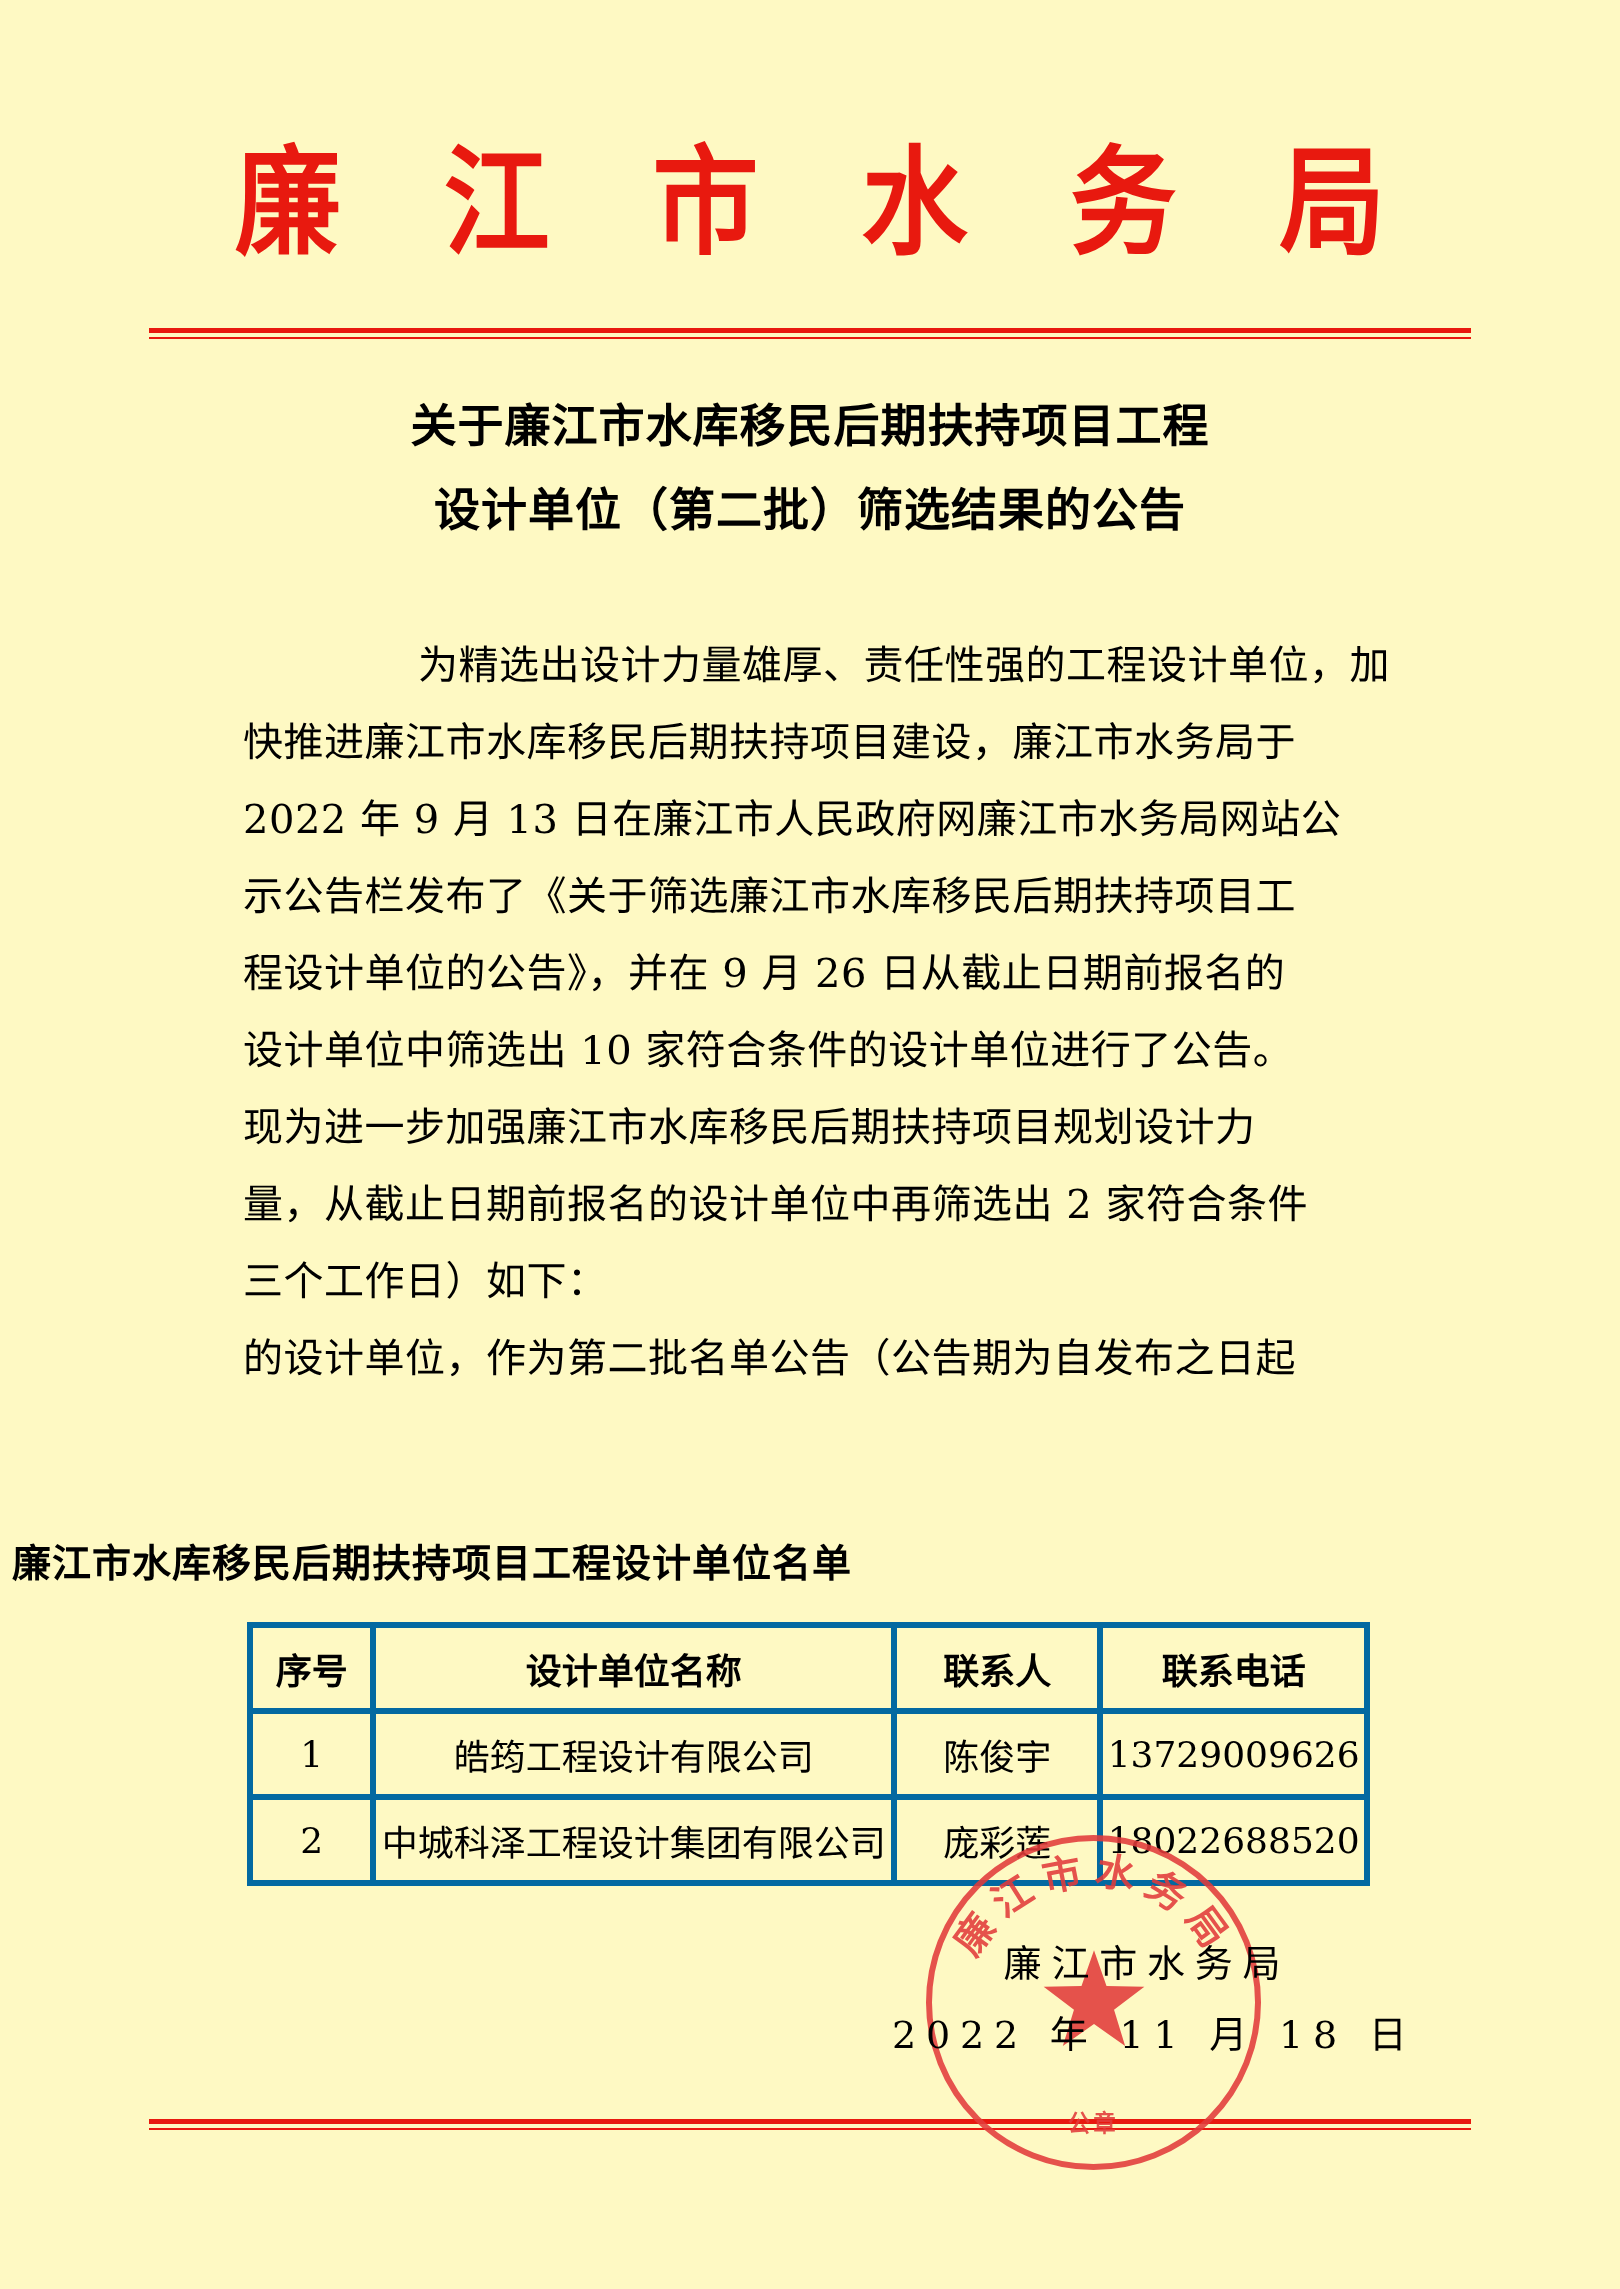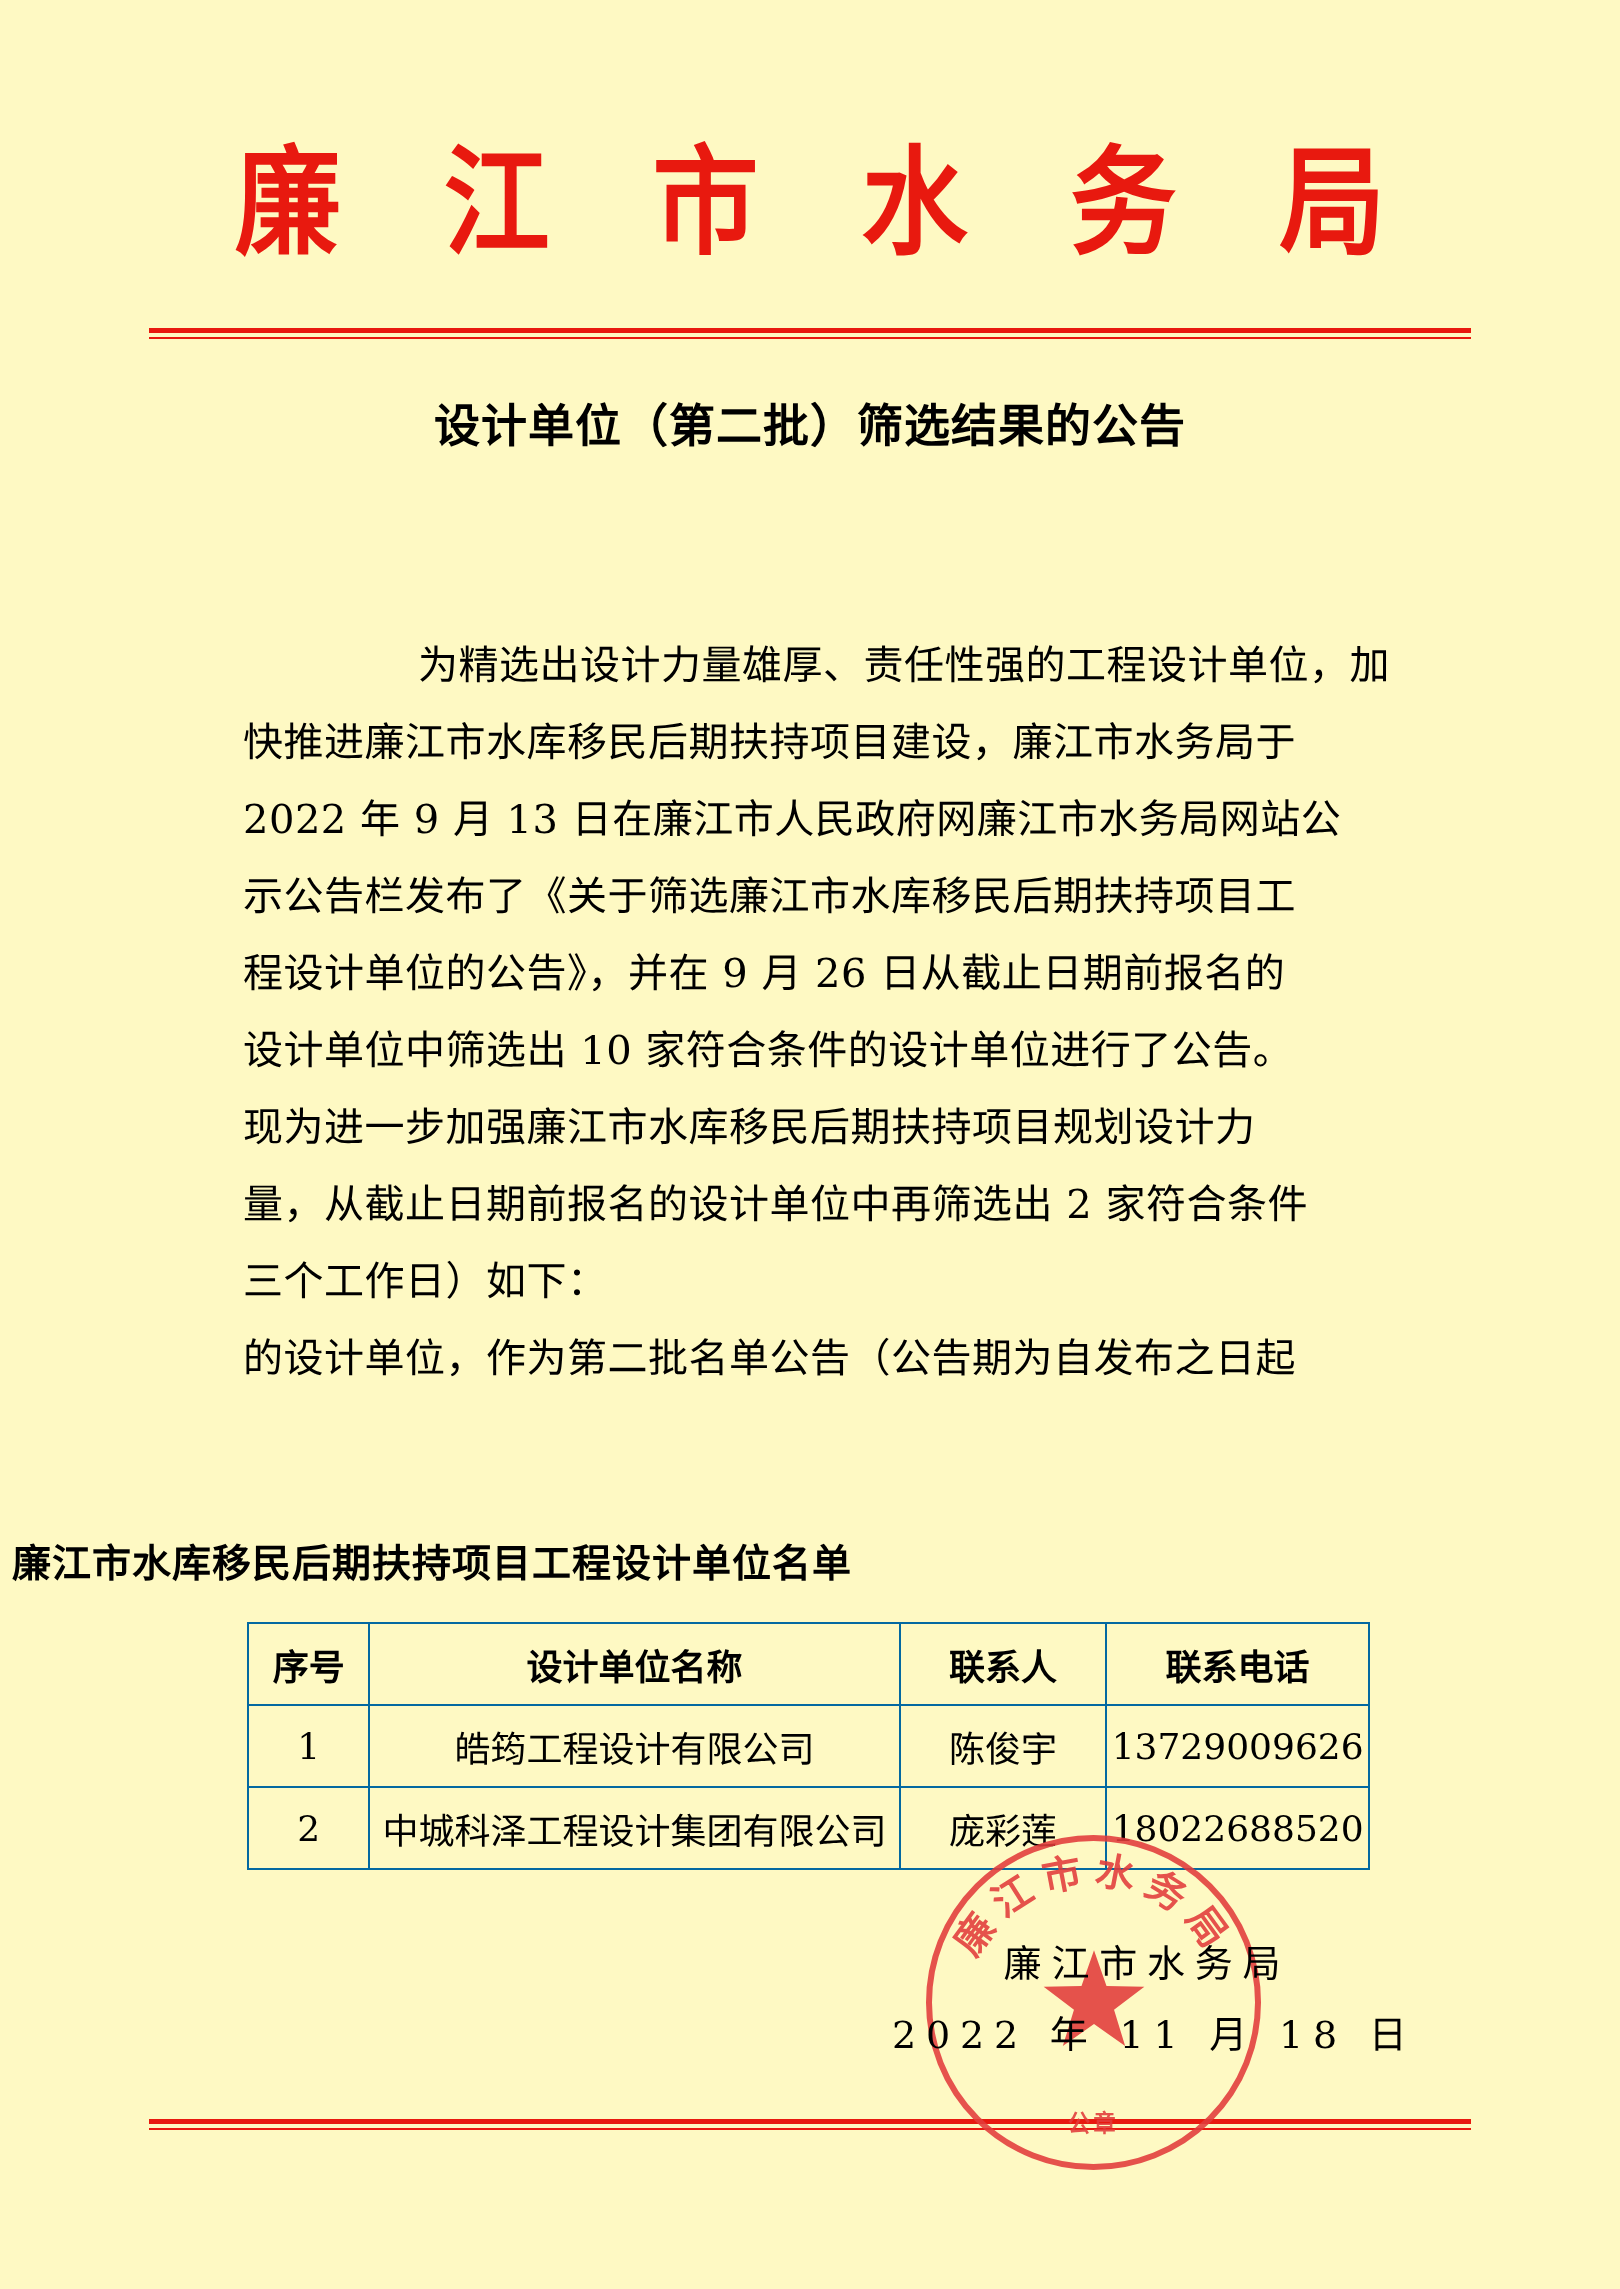--- a/index.html
+++ b/index.html
@@ -116,21 +116,21 @@
 
   table.unit-table {
     position: absolute;
     left: 247px;
     top: 1622px;
     width: 1123px;
     border-collapse: collapse;
     font-family: "DejaVu Serif", "Liberation Serif", serif;
   }
   table.unit-table td, table.unit-table th {
-    border: 2px solid #0369a1;
+    border: 6px solid #0369a1;
     text-align: center;
     vertical-align: middle;
     font-size: 36px;
     height: 80px;
     padding: 0 3.9px;
     font-weight: 400;
   }
   table.unit-table thead th {
     font-weight: 700;
     font-size: 36px;
@@ -218,20 +218,21 @@
   <div class="masthead">
     <div class="masthead-title">廉 江 市 水 务 局</div>
   </div>
 
   <div class="masthead-rule-wrap">
     <div class="rule-thick"></div>
     <div class="rule-thin"></div>
   </div>
 
   <div class="doc-title">
+    <span class="tline">关于廉江市水库移民后期扶持项目工程</span>
     <span class="tline">设计单位（第二批）筛选结果的公告</span>
   </div>
 
   <div class="body-text">
     <span class="body-line just">
       <span class="indent"></span>
         <span>为精选出设计力量雄厚、责任性强的工程设计单位，加</span>
     </span>
     <span class="body-line">快推进廉江市水库移民后期扶持项目建设，廉江市水务局于</span>
     <span class="body-line">2022 年 9 月 13 日在廉江市人民政府网廉江市水务局网站公</span>

